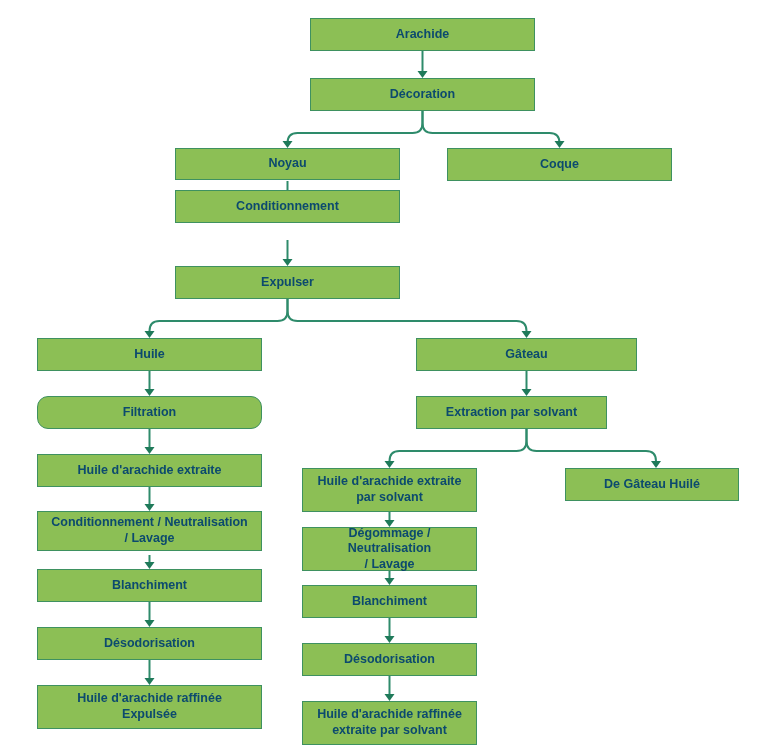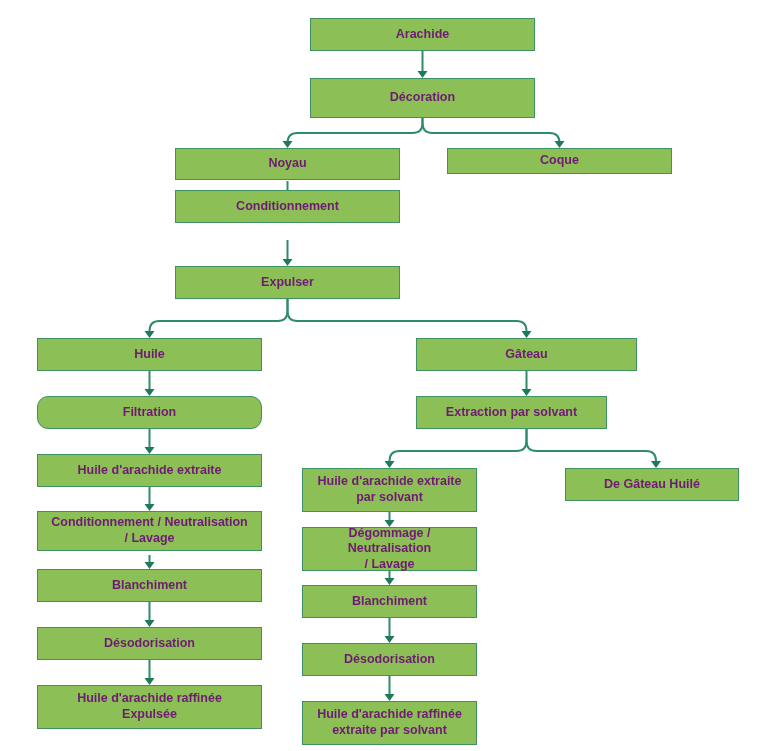--- a/index.html
+++ b/index.html
@@ -15,21 +15,21 @@
     width: 780px;
     height: 751px;
     background: #ffffff;
     overflow: hidden;
   }
   .node {
     position: absolute;
     box-sizing: border-box;
     background: #8CBF55;
     border: 1.5px solid #3E9160;
-    color: #701a75;
+    color: #0c4a6e;
     font-weight: bold;
     font-size: 12.5px;
     line-height: 1.25;
     display: flex;
     align-items: center;
     justify-content: center;
     text-align: center;
     padding: 2px 6px;
     white-space: pre-line;
   }
@@ -91,23 +91,23 @@
       <polygon points="384.5,520 394.5,520 389.5,527" class="edge-head"></polygon>
       <path d="M 389.5 571 L 389.5 579" class="edge-path"></path>
       <polygon points="384.5,578 394.5,578 389.5,585" class="edge-head"></polygon>
       <path d="M 389.5 618 L 389.5 637" class="edge-path"></path>
       <polygon points="384.5,636 394.5,636 389.5,643" class="edge-head"></polygon>
       <path d="M 389.5 676 L 389.5 695" class="edge-path"></path>
       <polygon points="384.5,694 394.5,694 389.5,701" class="edge-head"></polygon>
     </svg>
   <div id="node-layer">
       <div class="node" style="left: 310px; top: 18px; width: 225px; height: 33px;">Arachide</div>
-      <div class="node" style="left: 310px; top: 78px; width: 225px; height: 40px;">Décoration</div>
+      <div class="node" style="left: 310px; top: 78px; width: 225px; height: 33px;">Décoration</div>
       <div class="node" style="left: 175px; top: 148px; width: 225px; height: 32px;">Noyau</div>
-      <div class="node" style="left: 447px; top: 148px; width: 225px; height: 26px;">Coque</div>
+      <div class="node" style="left: 447px; top: 148px; width: 225px; height: 33px;">Coque</div>
       <div class="node" style="left: 175px; top: 190px; width: 225px; height: 33px;">Conditionnement</div>
       <div class="node" style="left: 175px; top: 266px; width: 225px; height: 33px;">Expulser</div>
       <div class="node" style="left: 37px; top: 338px; width: 225px; height: 33px;">Huile</div>
       <div class="node" style="left: 416px; top: 338px; width: 221px; height: 33px;">Gâteau</div>
       <div class="node" style="left: 37px; top: 396px; width: 225px; height: 33px; border-radius: 11px;">Filtration</div>
       <div class="node" style="left: 416px; top: 396px; width: 191px; height: 33px;">Extraction par solvant</div>
       <div class="node" style="left: 37px; top: 454px; width: 225px; height: 33px;">Huile d'arachide extraite</div>
       <div class="node" style="left: 302px; top: 468px; width: 175px; height: 44px;">Huile d'arachide extraite
 par solvant</div>
       <div class="node" style="left: 539px; top: 468px; width: 174px; height: 33px; margin-left: 26px;">De Gâteau Huilé</div>

